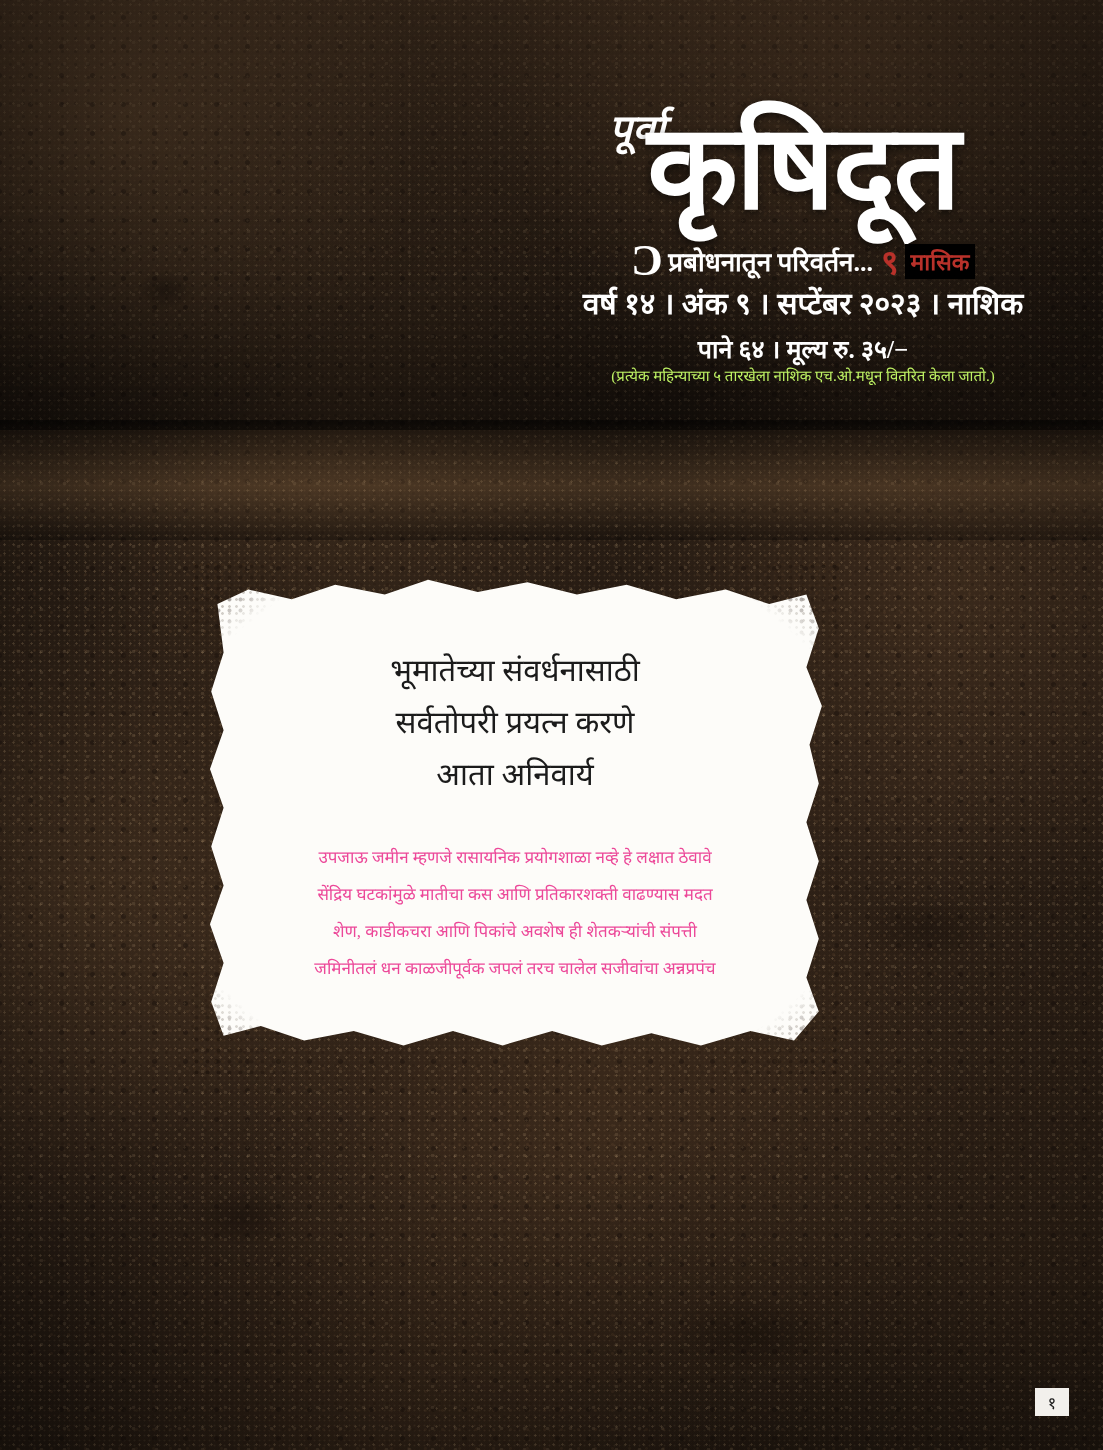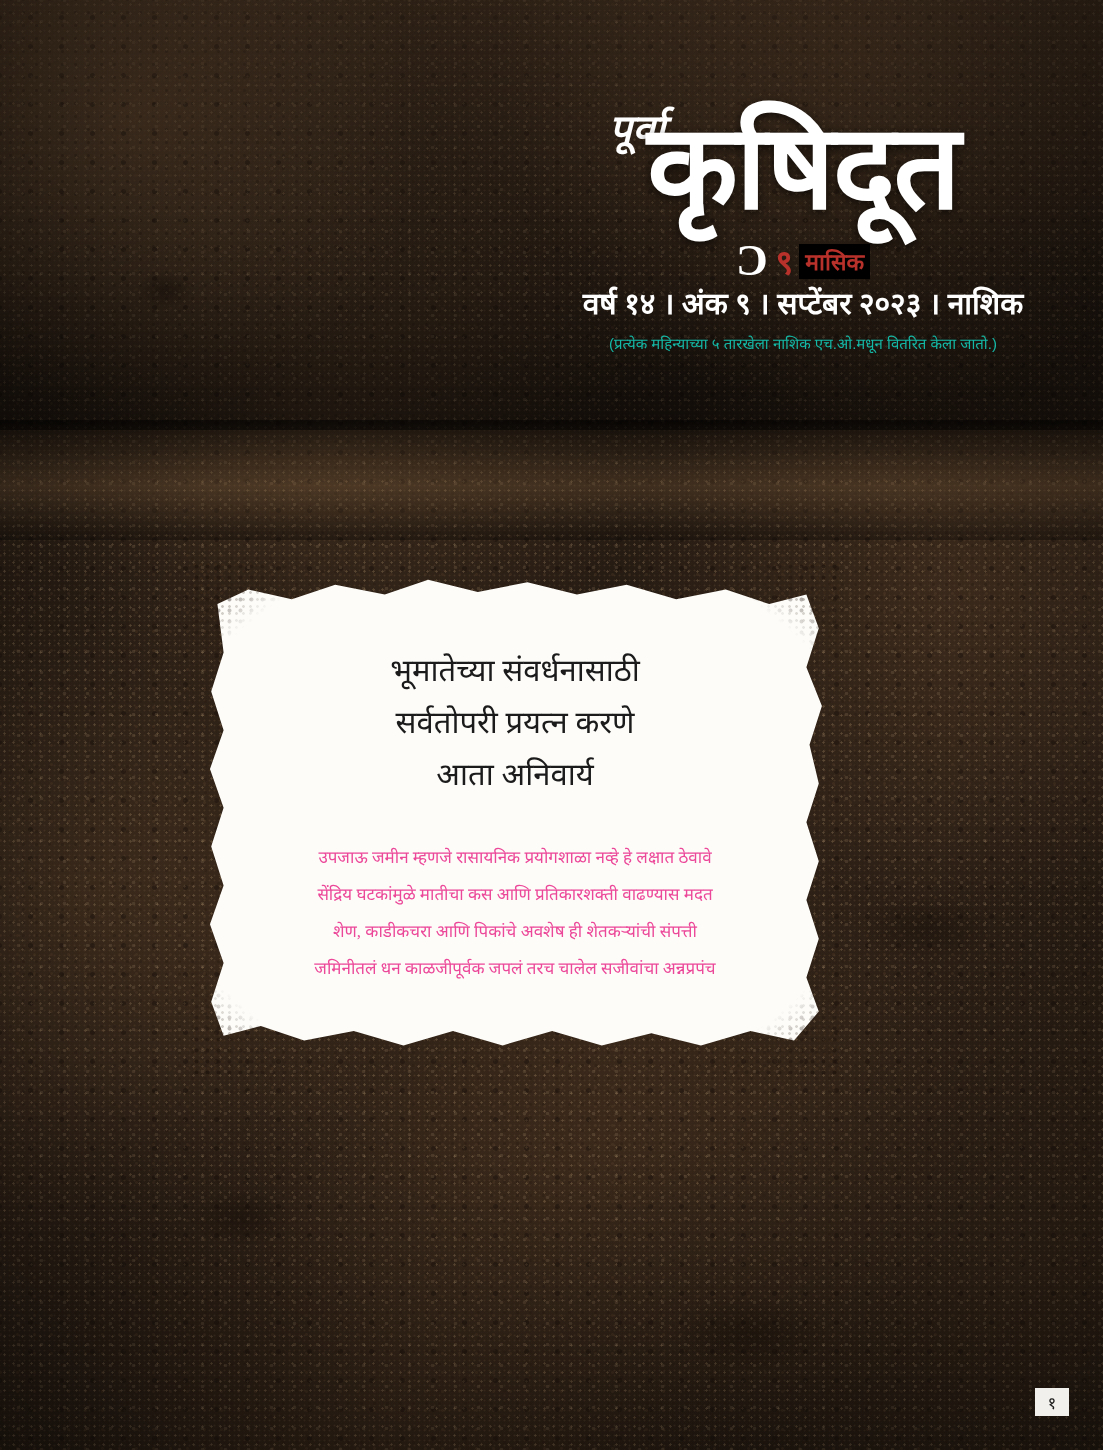--- a/index.html
+++ b/index.html
@@ -172,24 +172,24 @@
   }
   .issue-line2 {
     font-family: "Liberation Serif", serif;
     font-size: 25px;
     font-weight: bold;
     color: #ffffff;
     margin-top: 8px;
     white-space: nowrap;
   }
   .issue-note {
-    font-family: Liberation Sans, sans-serif;
+    font-family: Liberation Serif, serif;
     font-size: 15px;
-    color: #14b8a6;
-    margin-top: 10px;
+    color: #bef264;
+    margin-top: 0;
     white-space: nowrap;
   }
 
   
   .card-wrap {
     position: absolute;
     left: 205px;
     top: 575px;
     width: 620px;
     height: 485px;
@@ -284,25 +284,27 @@
   <div class="soil-furrow-top"></div>
   <div class="soil-furrow-mid"></div>
   <div class="soil-vignette"></div>
 
   <div class="masthead">
     <div class="logo-row">
       <div class="logo-purva">पूर्वा</div>
       <div class="logo-main">कृषिदूत</div>
       <div class="logo-sub">
         <span class="logo-c">C</span>
+        <span class="logo-tagline">प्रबोधनातून परिवर्तन...</span>
         <span class="logo-num">९</span>
         <span class="logo-masik">मासिक</span>
       </div>
     </div>
     <div class="issue-line">वर्ष १४ । अंक ९ । सप्टेंबर २०२३ । नाशिक</div>
+    <div class="issue-line2">पाने ६४ । मूल्य रु. ३५/−</div>
     <div class="issue-note">(प्रत्येक महिन्याच्या ५ तारखेला नाशिक एच.ओ.मधून वितरित केला जातो.)</div>
   </div>
 
   <div class="card-wrap">
     <div class="card-paper"></div>
     <div class="card-edge-crumbs"></div>
     <div class="card-inner">
       <div class="headline">भूमातेच्या संवर्धनासाठी</div>
       <div class="headline">सर्वतोपरी प्रयत्न करणे</div>
       <div class="headline">आता अनिवार्य</div>

